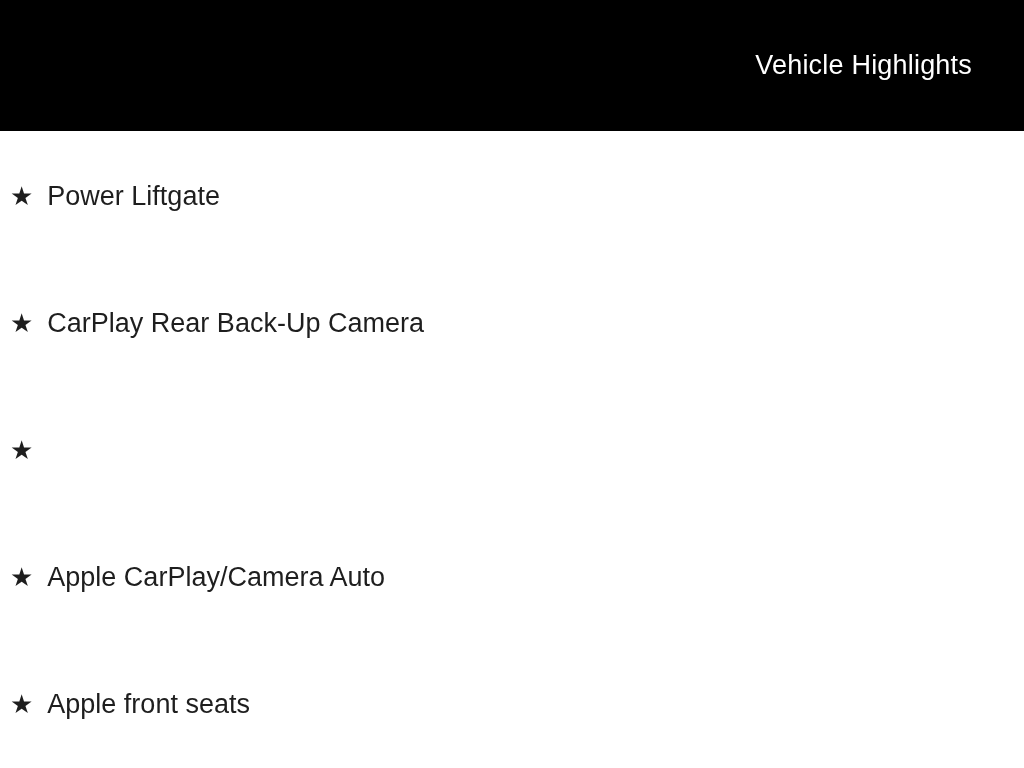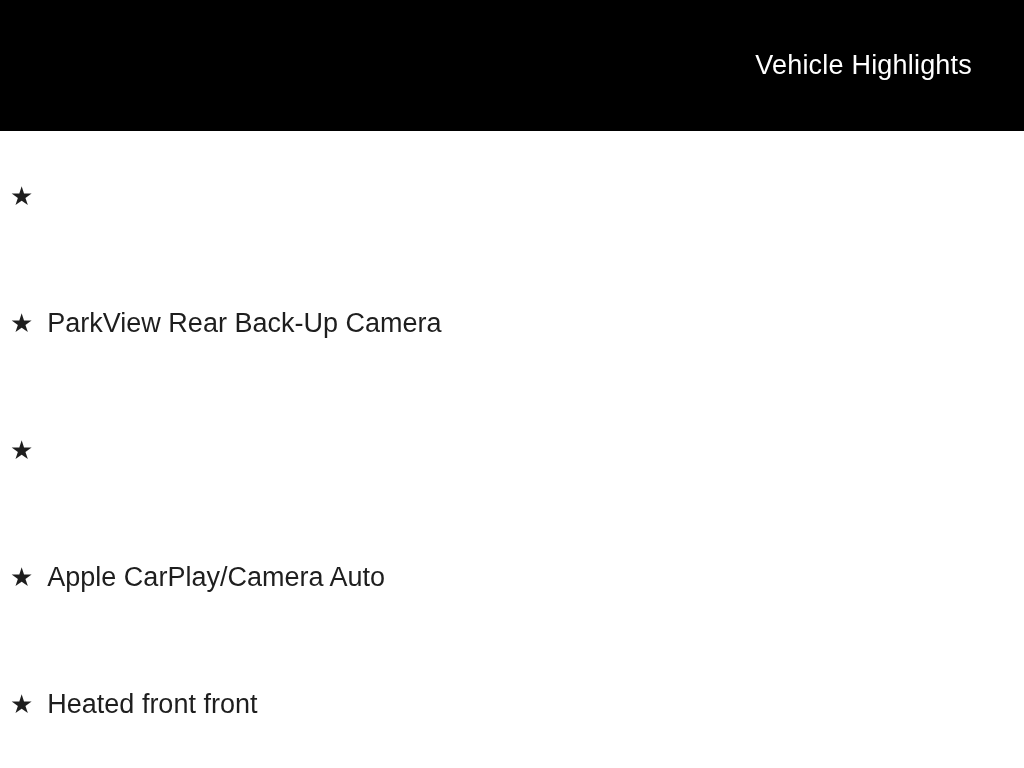--- a/index.html
+++ b/index.html
@@ -61,31 +61,32 @@
 
 <div class="page">
 
   <div class="header">
     <div class="header-title">Vehicle Highlights</div>
   </div>
 
   <ul class="highlights-list">
     <li class="highlight-item">
       <span class="star">★</span>
+      <span class="highlight-label">Power Liftgate</span>
     </li>
     <li class="highlight-item">
       <span class="star">★</span>
-      <span class="highlight-label">ParkView Rear Back-Up Camera</span>
+      <span class="highlight-label">CarPlay Rear Back-Up Camera</span>
     </li>
     <li class="highlight-item">
       <span class="star">★</span>
     </li>
     <li class="highlight-item">
       <span class="star">★</span>
       <span class="highlight-label">Apple CarPlay/Camera Auto</span>
     </li>
     <li class="highlight-item">
       <span class="star">★</span>
-      <span class="highlight-label">Heated front front</span>
+      <span class="highlight-label">Apple front seats</span>
     </li>
   </ul>
 
 </div>
 
 </body></html>

